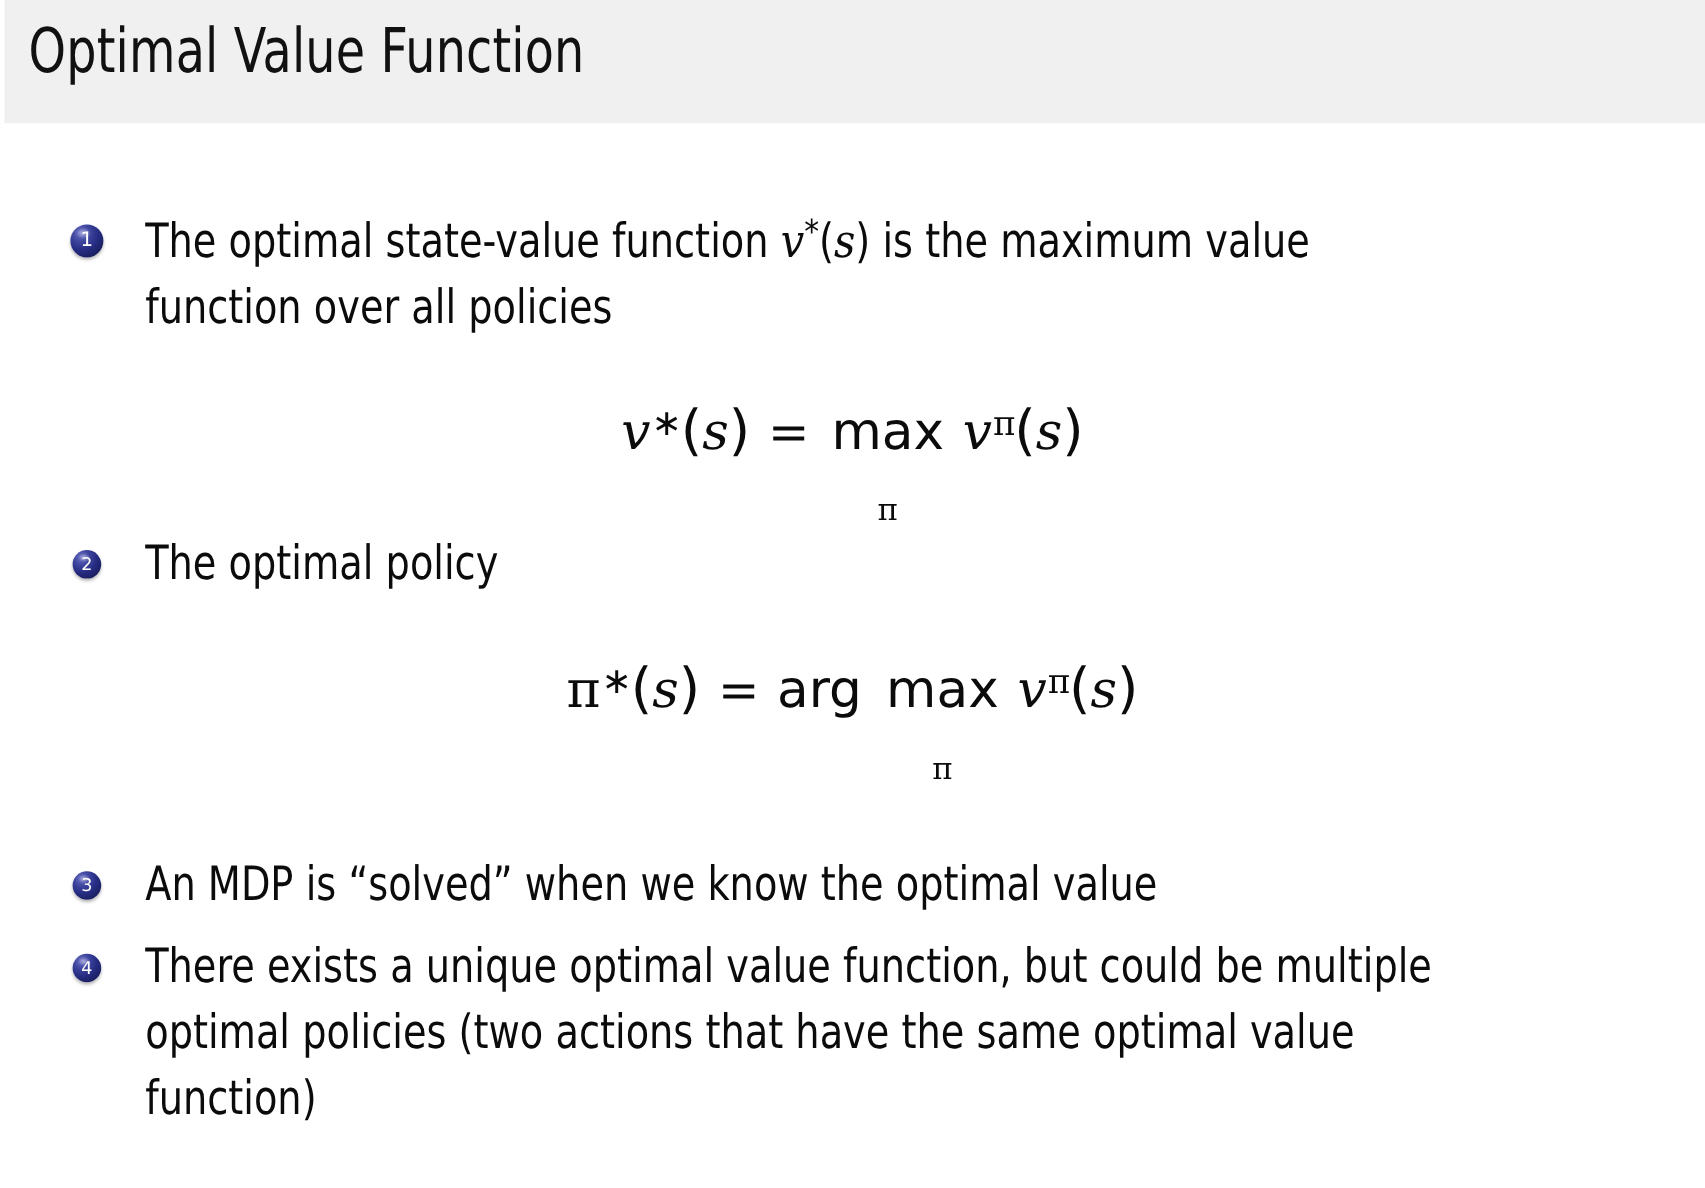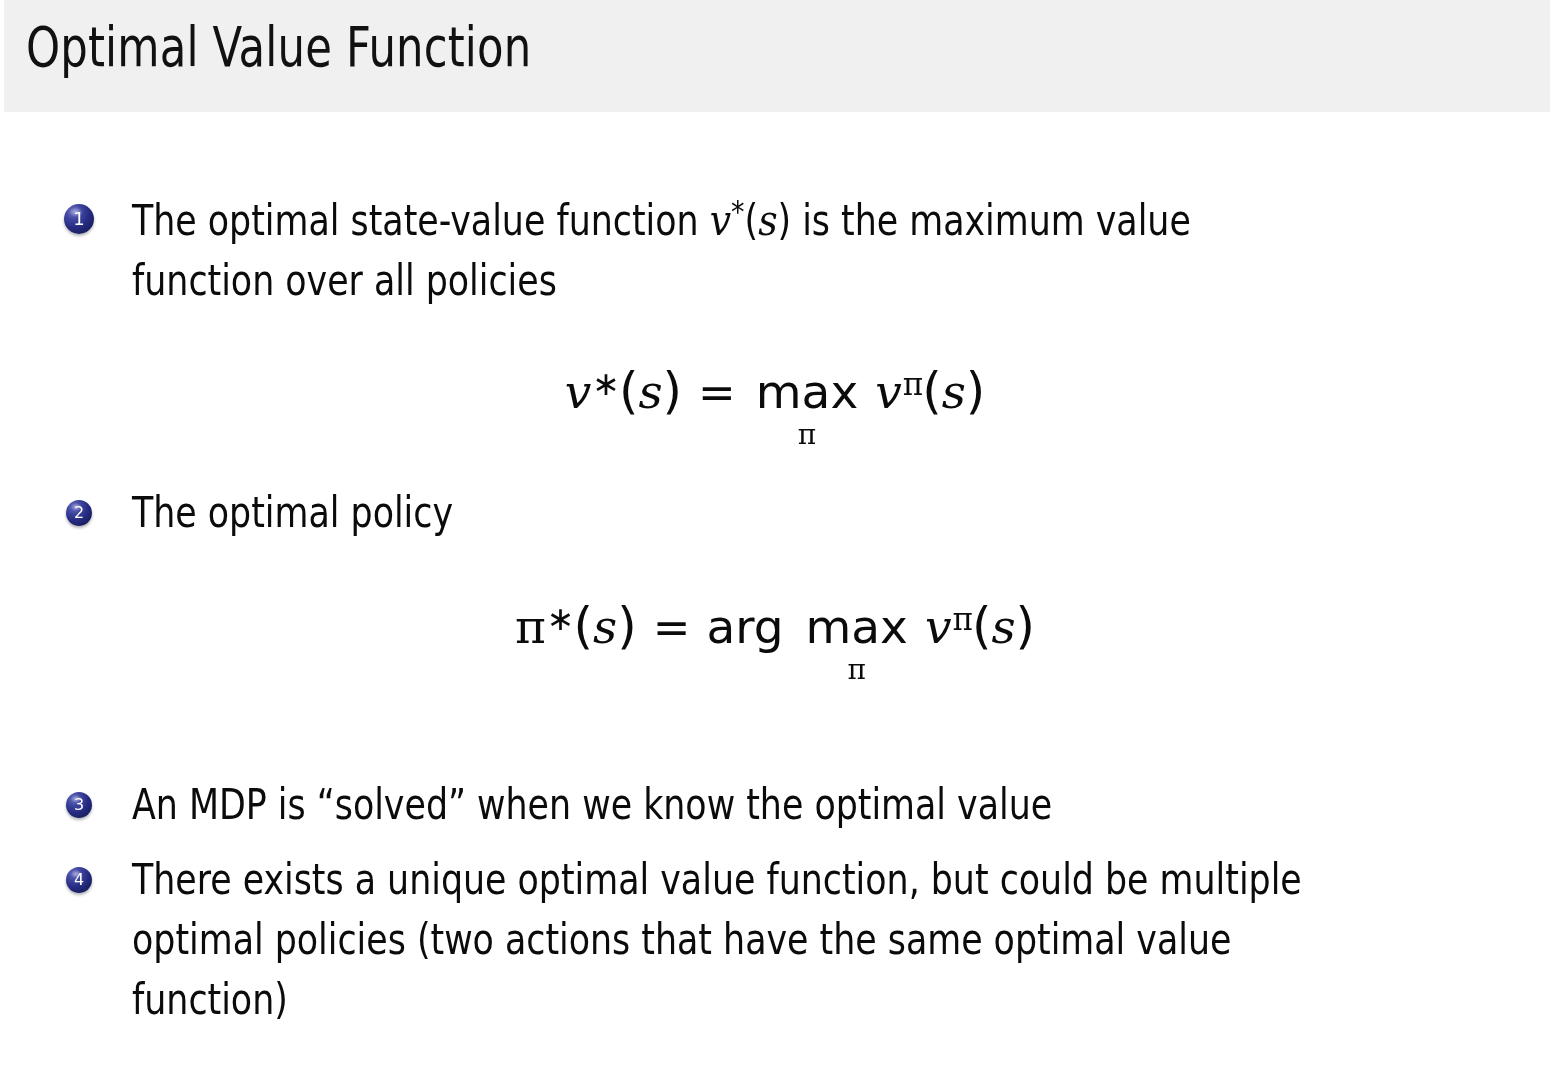--- a/index.html
+++ b/index.html
@@ -172,20 +172,21 @@
     font-size: 45px;
     margin: 0 16px;
   }
   .op-stack {
     display: inline-flex;
     flex-direction: column;
     align-items: center;
     vertical-align: baseline;
     position: relative;
     margin: 0 4px;
+    gap: 28px;
   }
   .op-stack .op-main {
     font-family: "DejaVu Sans", sans-serif;
     font-size: 47px;
     line-height: 1;
   }
   .op-stack .op-sub {
     font-family: "DejaVu Serif", serif;
     font-size: 28px;
     line-height: 1;

